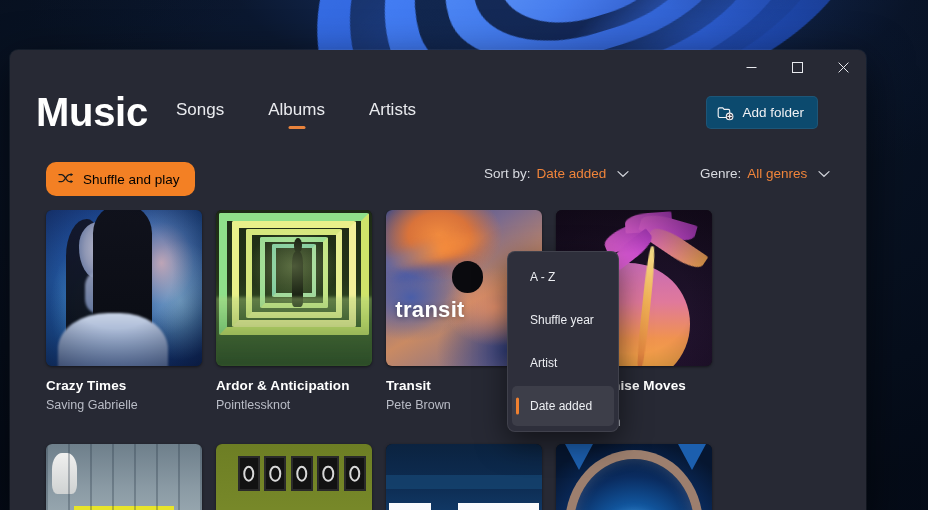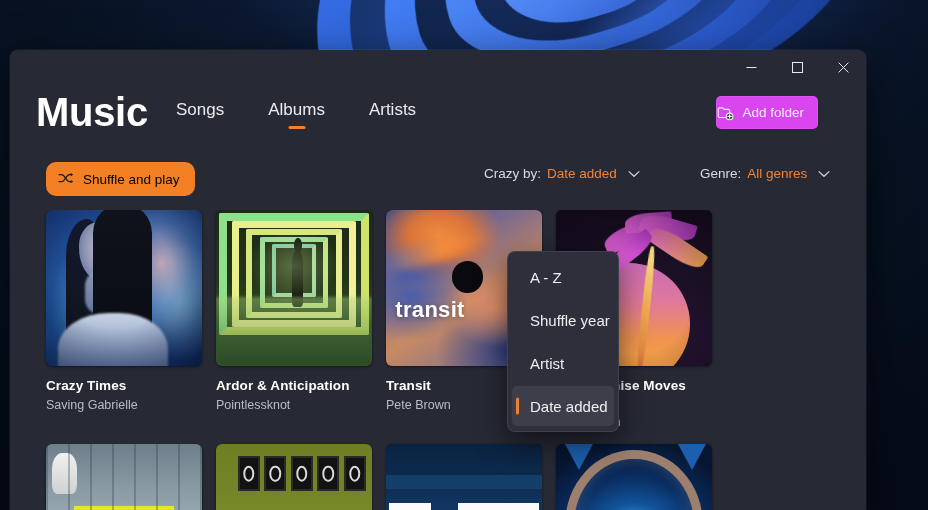--- a/index.html
+++ b/index.html
@@ -94,23 +94,23 @@
   }
   .tab .underline {
     position: absolute; left: 50%; transform: translateX(-50%);
     bottom: 0; width: 17px; height: 3px; border-radius: 2px;
     background: #e9833c; display: none;
   }
   .tab.active .underline { display: block; }
 
   .add-folder {
     position: absolute; right: 48px; top: 12px;
-    height: 33px; padding: 0 13px 0 0;
+    height: 33px; padding: 0 13px 0 10px;
     display: flex; align-items: center; gap: 8px;
-    background: #d946ef;
+    background: #0c4a6e;
     border: 1px solid rgba(255,255,255,.07);
     border-radius: 5px;
     color: #f0f1f4; font-size: 13.5px; cursor: default;
   }
 
   
   .toolbar {
     position: absolute; top: 112px; left: 0; right: 0; height: 40px;
   }
   .shuffle-btn {
@@ -360,21 +360,21 @@
     border-radius: 8px;
     box-shadow: 0 10px 30px rgba(0,0,0,.55);
     padding: 5px 4px;
     overflow: hidden;
     z-index: 40;
   }
   .fly-item {
     position: relative;
     height: 40px; display: flex; align-items: center;
     padding-left: 18px; border-radius: 5px;
-    font-size: 15px; color: #eceef2; cursor: default;
+    font-size: 12px; color: #eceef2; cursor: default;
     margin-bottom: 3px;
   }
   .fly-item.selected { background: rgba(255,255,255,.075); }
   .fly-item .sel-bar {
     position: absolute; left: 4px; top: 50%; transform: translateY(-50%);
     width: 3px; height: 17px; border-radius: 2px;
     background: #ef8030; display: none;
   }
   .fly-item.selected .sel-bar { display: block; }
 </style>
@@ -449,21 +449,21 @@
         <svg width="16" height="14" viewBox="0 0 16 14">
           <path d="M1 2.6h2.7c1.1 0 1.8.7 2.6 1.8l2.5 3.4c.8 1.1 1.5 1.8 2.6 1.8h2.6" fill="none" stroke="#1c1c1c" stroke-width="1.3" stroke-linecap="round"></path>
           <path d="M1 9.6h2.7c1.1 0 1.8-.7 2.6-1.8l2.5-3.4c.8-1.1 1.5-1.8 2.6-1.8h2.6" fill="none" stroke="#1c1c1c" stroke-width="1.3" stroke-linecap="round"></path>
           <path d="M12.6 0.9l2.4 1.7-2.4 1.7z" fill="#1c1c1c"></path>
           <path d="M12.6 7.9l2.4 1.7-2.4 1.7z" fill="#1c1c1c"></path>
         </svg>
         <span>Shuffle and play</span>
       </button>
 
       <div class="sort-group">
-        <span>Crazy by:</span>
+        <span>Sort by:</span>
         <span class="ctl-value">Date added</span>
         <span class="chev">
           <svg width="12" height="8" viewBox="0 0 12 8">
             <path d="M1 1.6L6 6.3l5-4.7" fill="none" stroke="#cfd1d8" stroke-width="1.25" stroke-linecap="round"></path>
           </svg>
         </span>
       </div>
 
       <div class="genre-group">
         <span>Genre:</span>

